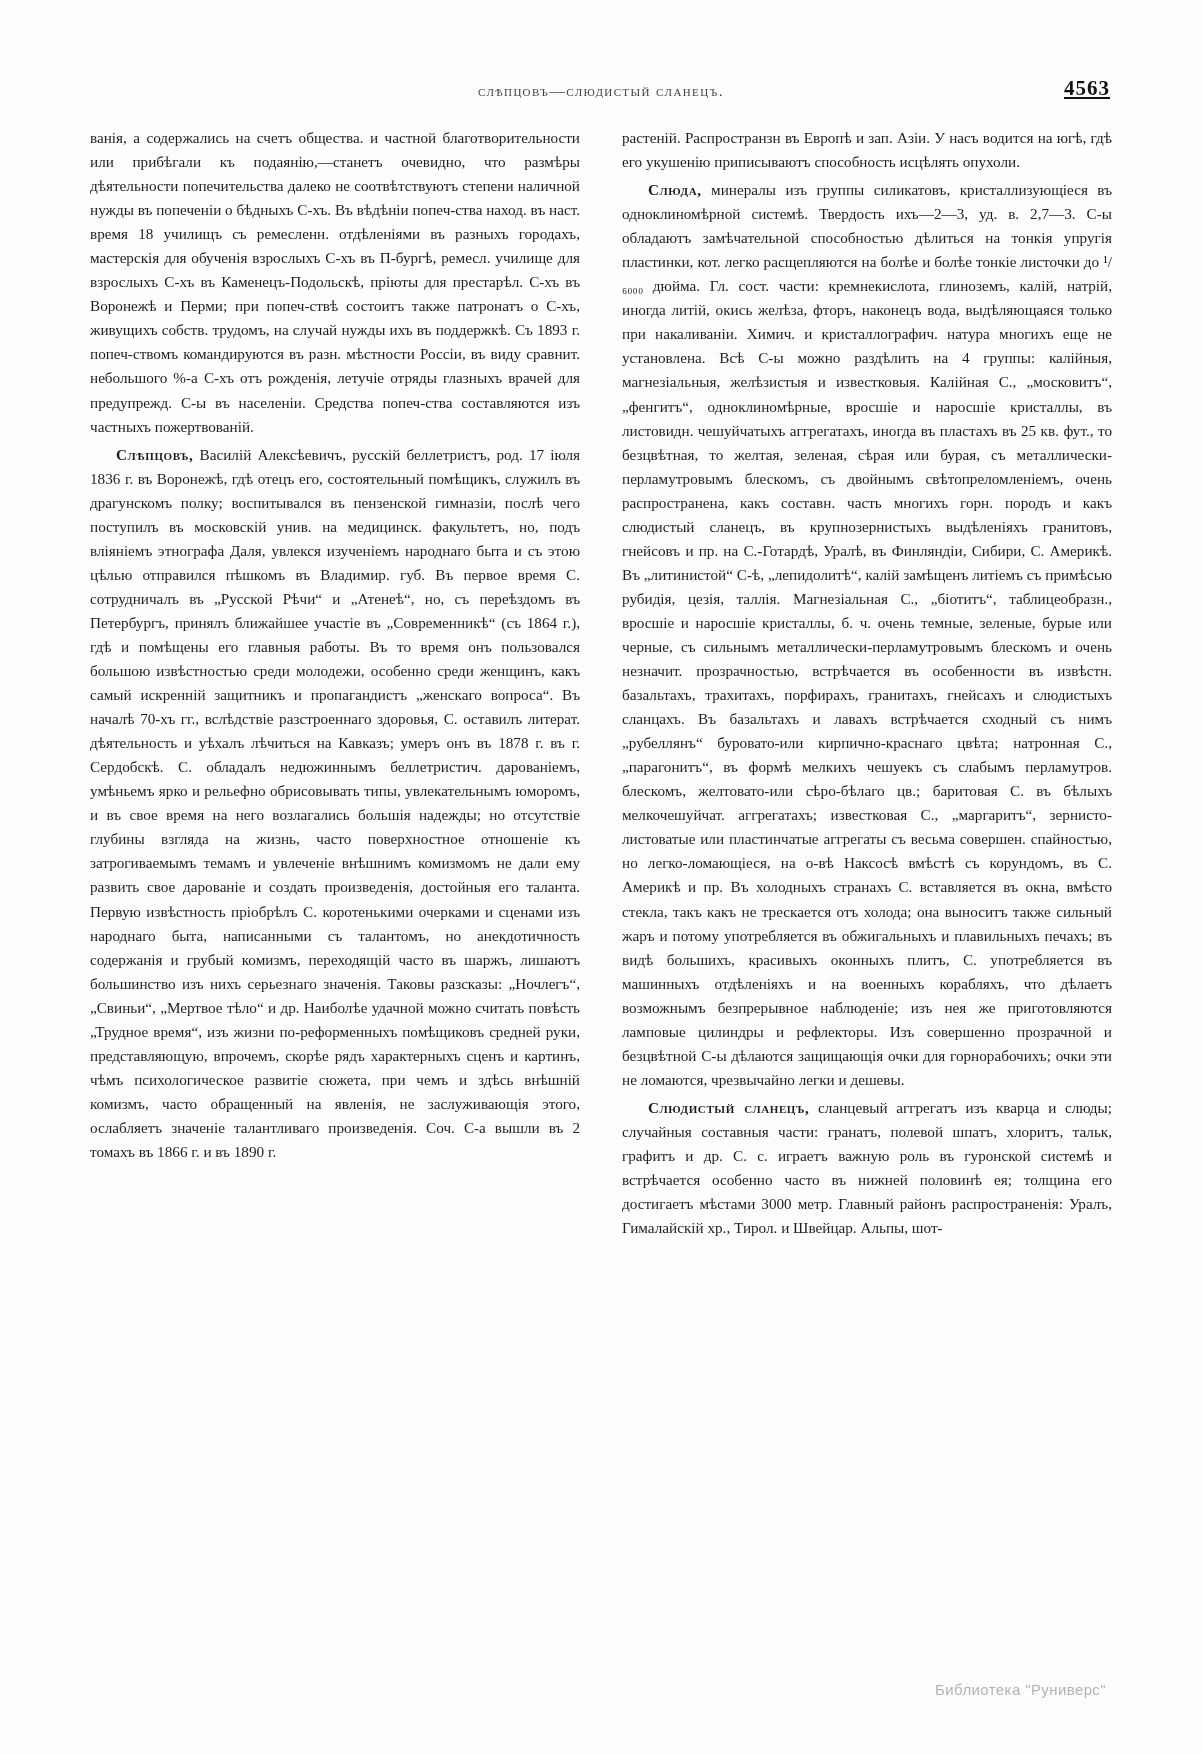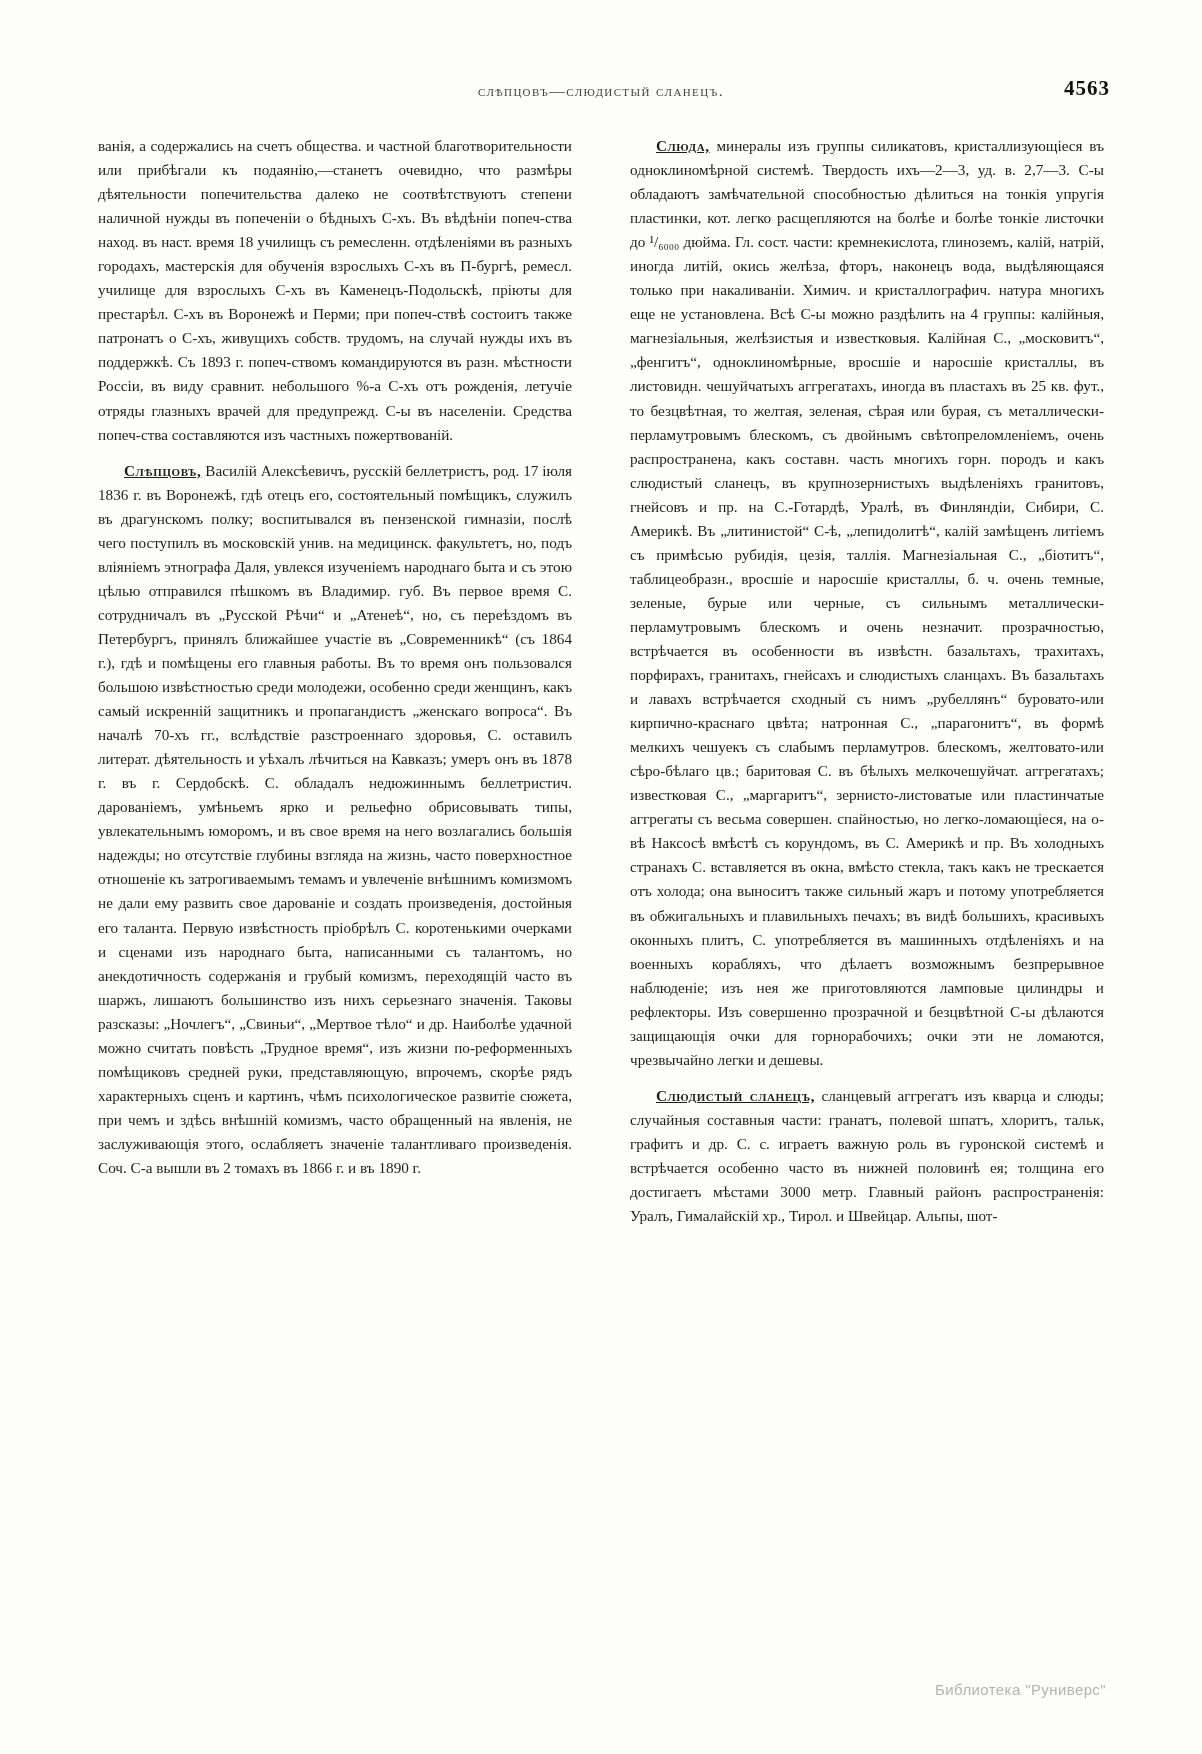--- a/index.html
+++ b/index.html
@@ -35,51 +35,51 @@
     text-transform: lowercase;
   }
   .page-number {
     position: absolute;
     right: 0;
     top: -6px;
     font-size: 21px;
     font-weight: bold;
     letter-spacing: 1px;
     color: #111;
+    text-decoration: underline;
   }
   .columns {
     position: absolute;
     top: 122px;
     left: 86px;
     width: 1030px;
     height: 1400px;
     display: flex;
     gap: 34px;
   }
   .col {
     width: 498px;
     font-size: 15.2px;
     line-height: 24.05px;
     text-align: justify;
     text-justify: inter-word;
     hyphens: manual;
     color: #1d1d1d;
   }
   .col p {
-    margin: 12px;
+    margin: 4px;
     text-indent: 26px;
   }
   .col p.noind {
     text-indent: 0;
   }
   .entry-head {
     font-variant: small-caps;
     font-weight: bold;
     letter-spacing: 0.6px;
-    text-decoration: underline;
   }
   .watermark {
     position: absolute;
     right: 96px;
     bottom: 56px;
     font-family: "Liberation Sans", sans-serif;
     font-size: 15px;
     color: #b3b3b3;
     letter-spacing: 0.4px;
   }
@@ -95,20 +95,21 @@
   </div>
 
   <div class="columns">
 
     <div class="col">
       <p class="noind">ванія, а содержались на счетъ общества. и частной благотворительности или прибѣгали къ подаянію,—станетъ очевидно, что размѣры дѣятельности попечительства далеко не соотвѣтствуютъ степени наличной нужды въ попеченіи о бѣдныхъ С-хъ. Въ вѣдѣніи попеч-ства наход. въ наст. время 18 училищъ съ ремесленн. отдѣленіями въ разныхъ городахъ, мастерскія для обученія взрослыхъ С-хъ въ П-бургѣ, ремесл. училище для взрослыхъ С-хъ въ Каменецъ-Подольскѣ, пріюты для престарѣл. С-хъ въ Воронежѣ и Перми; при попеч-ствѣ состоитъ также патронатъ о С-хъ, живущихъ собств. трудомъ, на случай нужды ихъ въ поддержкѣ. Съ 1893 г. попеч-ствомъ командируются въ разн. мѣстности Россіи, въ виду сравнит. небольшого %-а С-хъ отъ рожденія, летучіе отряды глазныхъ врачей для предупрежд. С-ы въ населеніи. Средства попеч-ства составляются изъ частныхъ пожертвованій.</p>
       <p><span class="entry-head">Слѣпцовъ,</span> Василій Алексѣевичъ, русскій беллетристъ, род. 17 іюля 1836 г. въ Воронежѣ, гдѣ отецъ его, состоятельный помѣщикъ, служилъ въ драгунскомъ полку; воспитывался въ пензенской гимназіи, послѣ чего поступилъ въ московскій унив. на медицинск. факультетъ, но, подъ вліяніемъ этнографа Даля, увлекся изученіемъ народнаго быта и съ этою цѣлью отправился пѣшкомъ въ Владимир. губ. Въ первое время С. сотрудничалъ въ „Русской Рѣчи“ и „Атенеѣ“, но, съ переѣздомъ въ Петербургъ, принялъ ближайшее участіе въ „Современникѣ“ (съ 1864 г.), гдѣ и помѣщены его главныя работы. Въ то время онъ пользовался большою извѣстностью среди молодежи, особенно среди женщинъ, какъ самый искренній защитникъ и пропагандистъ „женскаго вопроса“. Въ началѣ 70-хъ гг., вслѣдствіе разстроеннаго здоровья, С. оставилъ литерат. дѣятельность и уѣхалъ лѣчиться на Кавказъ; умеръ онъ въ 1878 г. въ г. Сердобскѣ. С. обладалъ недюжиннымъ беллетристич. дарованіемъ, умѣньемъ ярко и рельефно обрисовывать типы, увлекательнымъ юморомъ, и въ свое время на него возлагались большія надежды; но отсутствіе глубины взгляда на жизнь, часто поверхностное отношеніе къ затрогиваемымъ темамъ и увлеченіе внѣшнимъ комизмомъ не дали ему развить свое дарованіе и создать произведенія, достойныя его таланта. Первую извѣстность пріобрѣлъ С. коротенькими очерками и сценами изъ народнаго быта, написанными съ талантомъ, но анекдотичность содержанія и грубый комизмъ, переходящій часто въ шаржъ, лишаютъ большинство изъ нихъ серьезнаго значенія. Таковы разсказы: „Ночлегъ“, „Свиньи“, „Мертвое тѣло“ и др. Наиболѣе удачной можно считать повѣсть „Трудное время“, изъ жизни по-реформенныхъ помѣщиковъ средней руки, представляющую, впрочемъ, скорѣе рядъ характерныхъ сценъ и картинъ, чѣмъ психологическое развитіе сюжета, при чемъ и здѣсь внѣшній комизмъ, часто обращенный на явленія, не заслуживающія этого, ослабляетъ значеніе талантливаго произведенія. Соч. С-а вышли въ 2 томахъ въ 1866 г. и въ 1890 г.</p>
     </div>
 
     <div class="col">
+      <p class="noind">растеній. Распространзн въ Европѣ и зап. Азіи. У насъ водится на югѣ, гдѣ его укушенію приписываютъ способность исцѣлять опухоли.</p>
       <p><span class="entry-head">Слюда,</span> минералы изъ группы силикатовъ, кристаллизующіеся въ одноклиномѣрной системѣ. Твердость ихъ—2—3, уд. в. 2,7—3. С-ы обладаютъ замѣчательной способностью дѣлиться на тонкія упругія пластинки, кот. легко расщепляются на болѣе и болѣе тонкіе листочки до ¹/₆₀₀₀ дюйма. Гл. сост. части: кремнекислота, глиноземъ, калій, натрій, иногда литій, окись желѣза, фторъ, наконецъ вода, выдѣляющаяся только при накаливаніи. Химич. и кристаллографич. натура многихъ еще не установлена. Всѣ С-ы можно раздѣлить на 4 группы: калійныя, магнезіальныя, желѣзистыя и известковыя. Калійная С., „московитъ“, „фенгитъ“, одноклиномѣрные, вросшіе и наросшіе кристаллы, въ листовидн. чешуйчатыхъ аггрегатахъ, иногда въ пластахъ въ 25 кв. фут., то безцвѣтная, то желтая, зеленая, сѣрая или бурая, съ металлически-перламутровымъ блескомъ, съ двойнымъ свѣтопреломленіемъ, очень распространена, какъ составн. часть многихъ горн. породъ и какъ слюдистый сланецъ, въ крупнозернистыхъ выдѣленіяхъ гранитовъ, гнейсовъ и пр. на С.-Готардѣ, Уралѣ, въ Финляндіи, Сибири, С. Америкѣ. Въ „литинистой“ С-ѣ, „лепидолитѣ“, калій замѣщенъ литіемъ съ примѣсью рубидія, цезія, таллія. Магнезіальная С., „біотитъ“, таблицеобразн., вросшіе и наросшіе кристаллы, б. ч. очень темные, зеленые, бурые или черные, съ сильнымъ металлически-перламутровымъ блескомъ и очень незначит. прозрачностью, встрѣчается въ особенности въ извѣстн. базальтахъ, трахитахъ, порфирахъ, гранитахъ, гнейсахъ и слюдистыхъ сланцахъ. Въ базальтахъ и лавахъ встрѣчается сходный съ нимъ „рубеллянъ“ буровато-или кирпично-краснаго цвѣта; натронная С., „парагонитъ“, въ формѣ мелкихъ чешуекъ съ слабымъ перламутров. блескомъ, желтовато-или сѣро-бѣлаго цв.; баритовая С. въ бѣлыхъ мелкочешуйчат. аггрегатахъ; известковая С., „маргаритъ“, зернисто-листоватые или пластинчатые аггрегаты съ весьма совершен. спайностью, но легко-ломающіеся, на о-вѣ Наксосѣ вмѣстѣ съ корундомъ, въ С. Америкѣ и пр. Въ холодныхъ странахъ С. вставляется въ окна, вмѣсто стекла, такъ какъ не трескается отъ холода; она выноситъ также сильный жаръ и потому употребляется въ обжигальныхъ и плавильныхъ печахъ; въ видѣ большихъ, красивыхъ оконныхъ плитъ, С. употребляется въ машинныхъ отдѣленіяхъ и на военныхъ корабляхъ, что дѣлаетъ возможнымъ безпрерывное наблюденіе; изъ нея же приготовляются ламповые цилиндры и рефлекторы. Изъ совершенно прозрачной и безцвѣтной С-ы дѣлаются защищающія очки для горнорабочихъ; очки эти не ломаются, чрезвычайно легки и дешевы.</p>
       <p><span class="entry-head">Слюдистый сланецъ,</span> сланцевый аггрегатъ изъ кварца и слюды; случайныя составныя части: гранатъ, полевой шпатъ, хлоритъ, тальк, графитъ и др. С. с. играетъ важную роль въ гуронской системѣ и встрѣчается особенно часто въ нижней половинѣ ея; толщина его достигаетъ мѣстами 3000 метр. Главный районъ распространенія: Уралъ, Гималайскій хр., Тирол. и Швейцар. Альпы, шот-</p>
     </div>
 
   </div>
 
   <div class="watermark">Библиотека "Руниверс"</div>
 
 </div>
 

